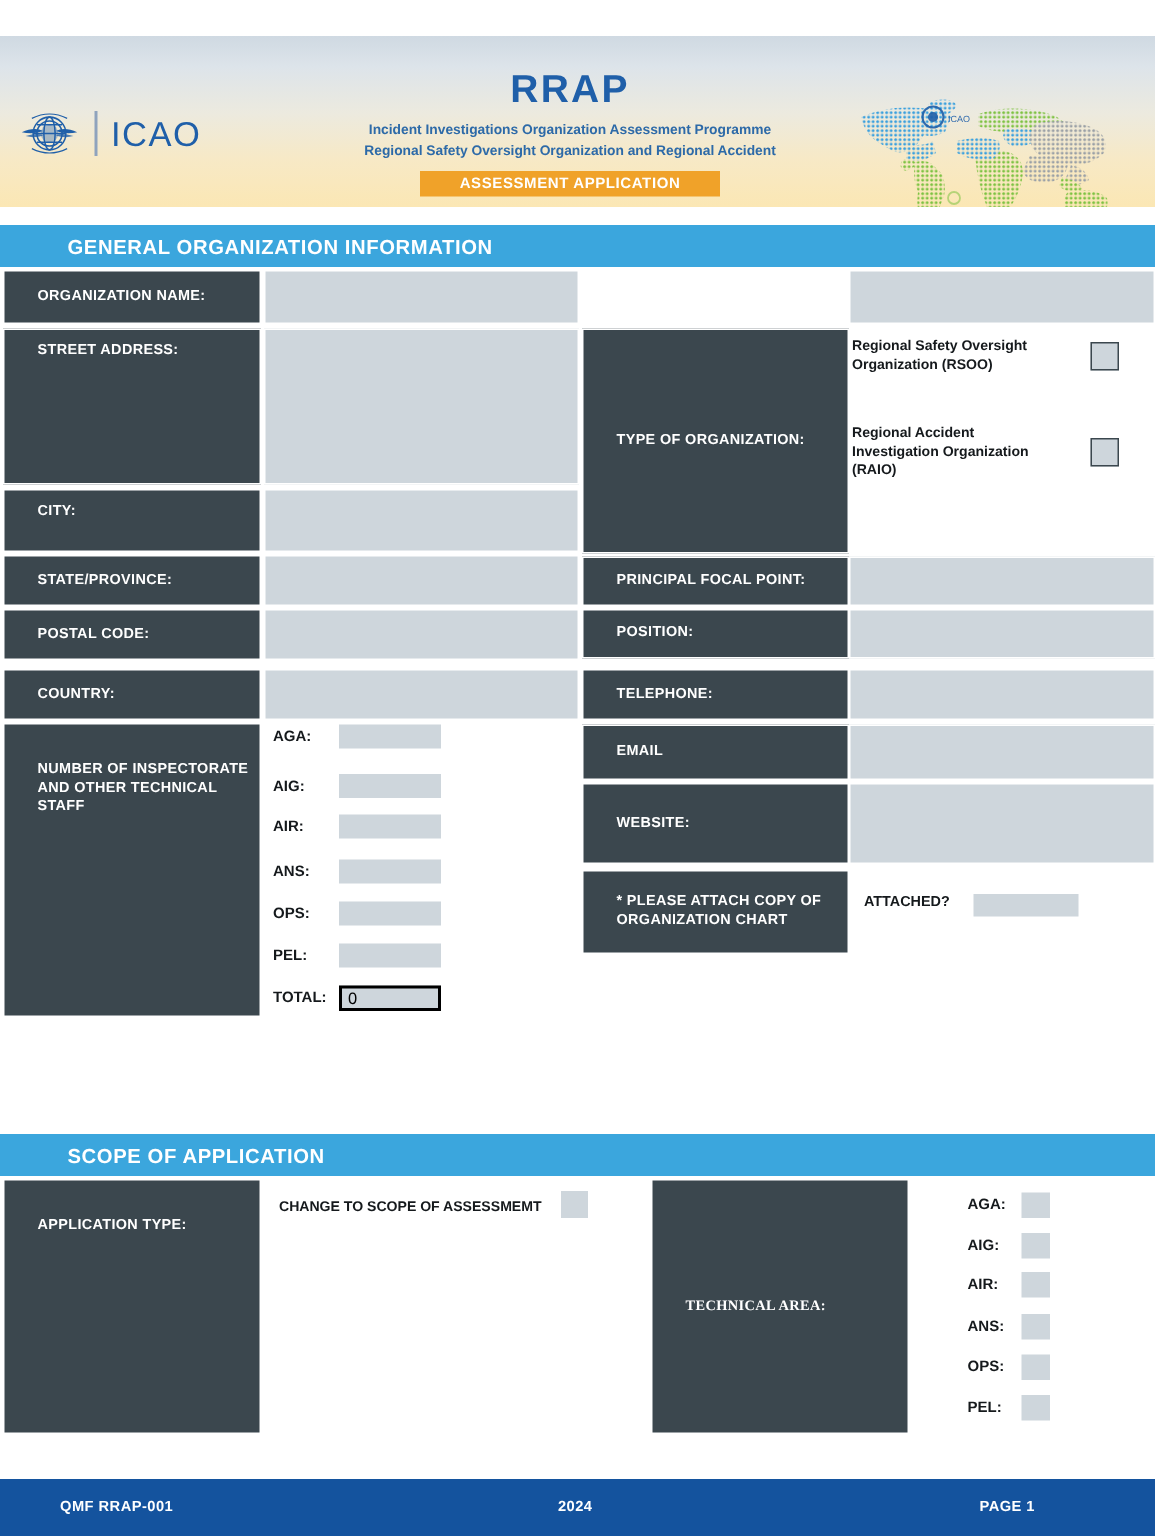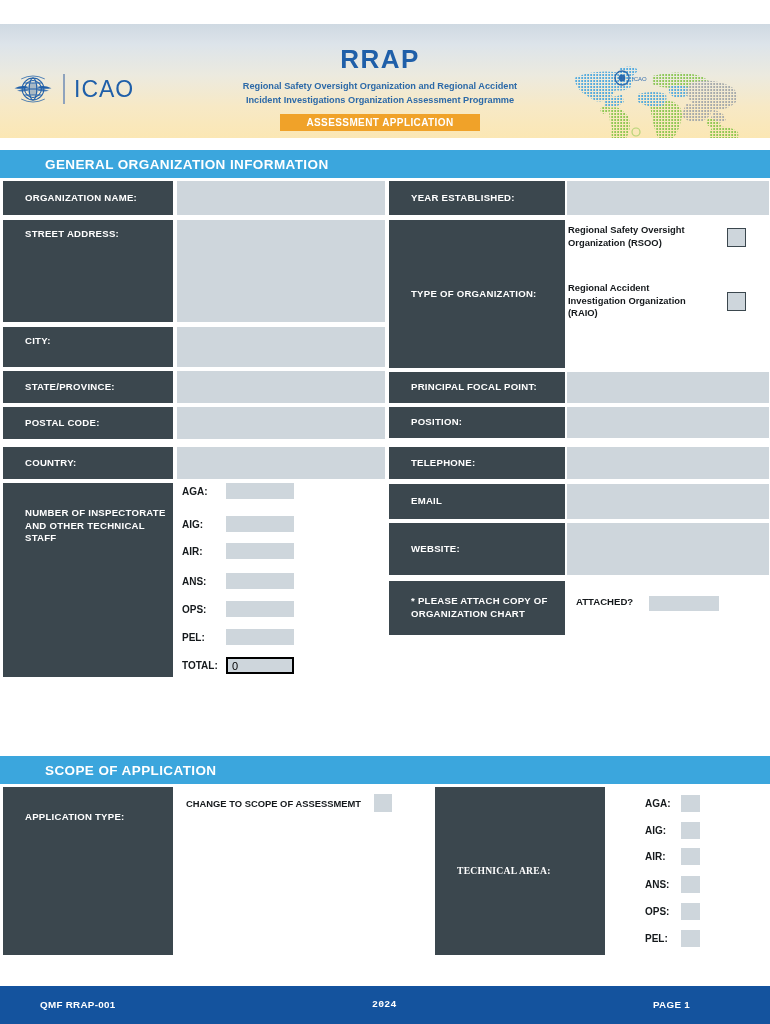--- a/index.html
+++ b/index.html
@@ -244,21 +244,21 @@
     left: 0; bottom: 0;
     width: 770px; height: 38px;
     background: #14539e;
     color: #ffffff;
     font-size: 9.8px;
     font-weight: bold;
     letter-spacing: 0.3px;
   }
   .footer span { position: absolute; top: 13px; }
   .ft-left  { left: 40px; }
-  .ft-mid   { left: 372px; font-family: Liberation Mono, monospace; }
+  .ft-mid   { left: 372px; }
   .ft-right { right: 80px; margin-left: 43px; }
 </style>
 </head>
 <body>
 
 <div class="page">
 
   <div class="banner">
 
     <div class="logo-block">
@@ -282,22 +282,22 @@
           <path d="M22 26 q28 -14 56 0"></path>
         </g>
       </svg>
       <div class="logo-div"></div>
       <div class="icao-word">ICAO</div>
     </div>
 
     <div class="title-block">
       <div class="rrap-title">RRAP</div>
       <div class="rrap-sub">
+        <div>Incident Investigations Organization Assessment Programme</div>
         <div>Regional Safety Oversight Organization and Regional Accident</div>
-        <div>Incident Investigations Organization Assessment Programme</div>
       </div>
       <div class="badge">ASSESSMENT APPLICATION</div>
     </div>
 
     <svg class="worldmap" viewBox="0 0 196 100">
       <defs>
         <pattern id="dots" width="3" height="3" patternUnits="userSpaceOnUse">
           <circle cx="1.1" cy="1.1" r="1.0" fill="#fff"></circle>
         </pattern>
         <mask id="dotmask">
@@ -386,21 +386,20 @@
   </div>
   <div class="mini-row" style="left:182px; top:629px;">
     <span class="mini-lbl">PEL:</span>
     <span class="mini-box"></span>
   </div>
   <div class="mini-row" style="left:182px; top:657px;">
     <span class="mini-lbl">TOTAL:</span>
     <span class="mini-box total">0</span>
   </div>
 
-  <div class="lbl mid" style="left:388px; top:180px; width:178px; height:36px;">YEAR ESTABLISHED:</div>
   <div class="fld" style="left:566px; top:180px; width:204px; height:36px;"></div>
 
   <div class="lbl mid" style="left:388px; top:219px; width:178px; height:150px;">TYPE OF ORGANIZATION:</div>
   <div class="white-cell" style="left:566px; top:219px; width:204px; height:150px;"></div>
 
   <div class="orgtype-row" style="left:568px; top:214px; height:46px;">
     <span class="orgtype-txt">Regional Safety Oversight Organization (RSOO)</span>
     <span class="cbx"></span>
   </div>
   <div class="orgtype-row" style="left:568px; top:278px; height:46px;">

